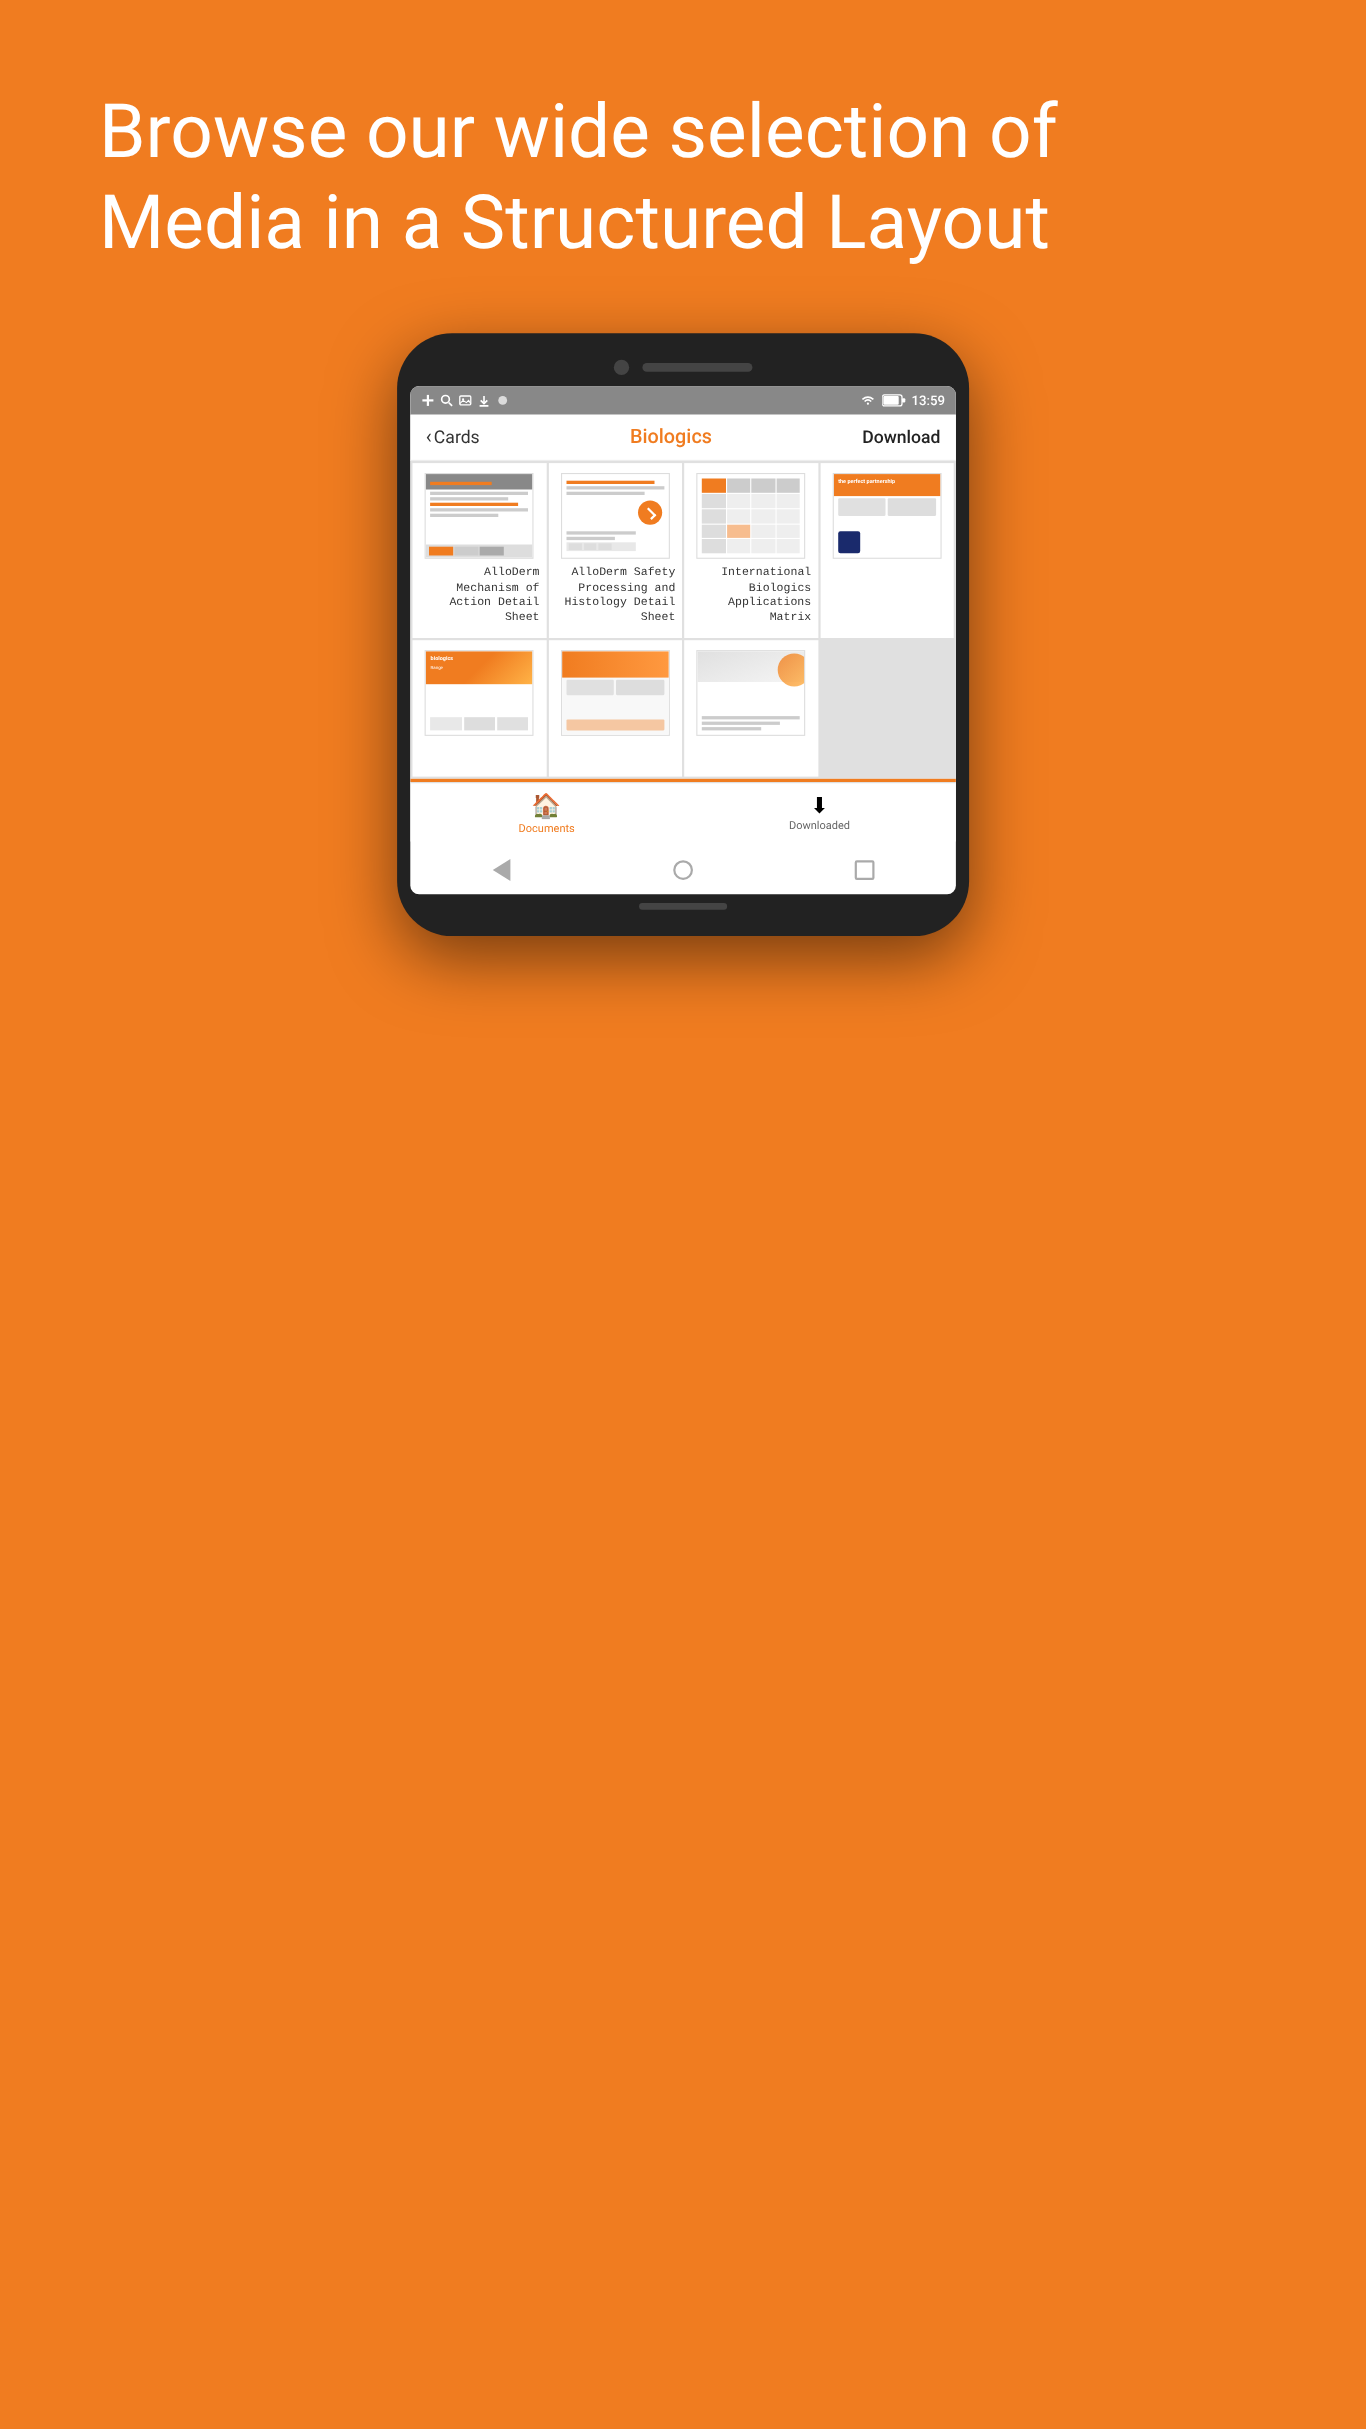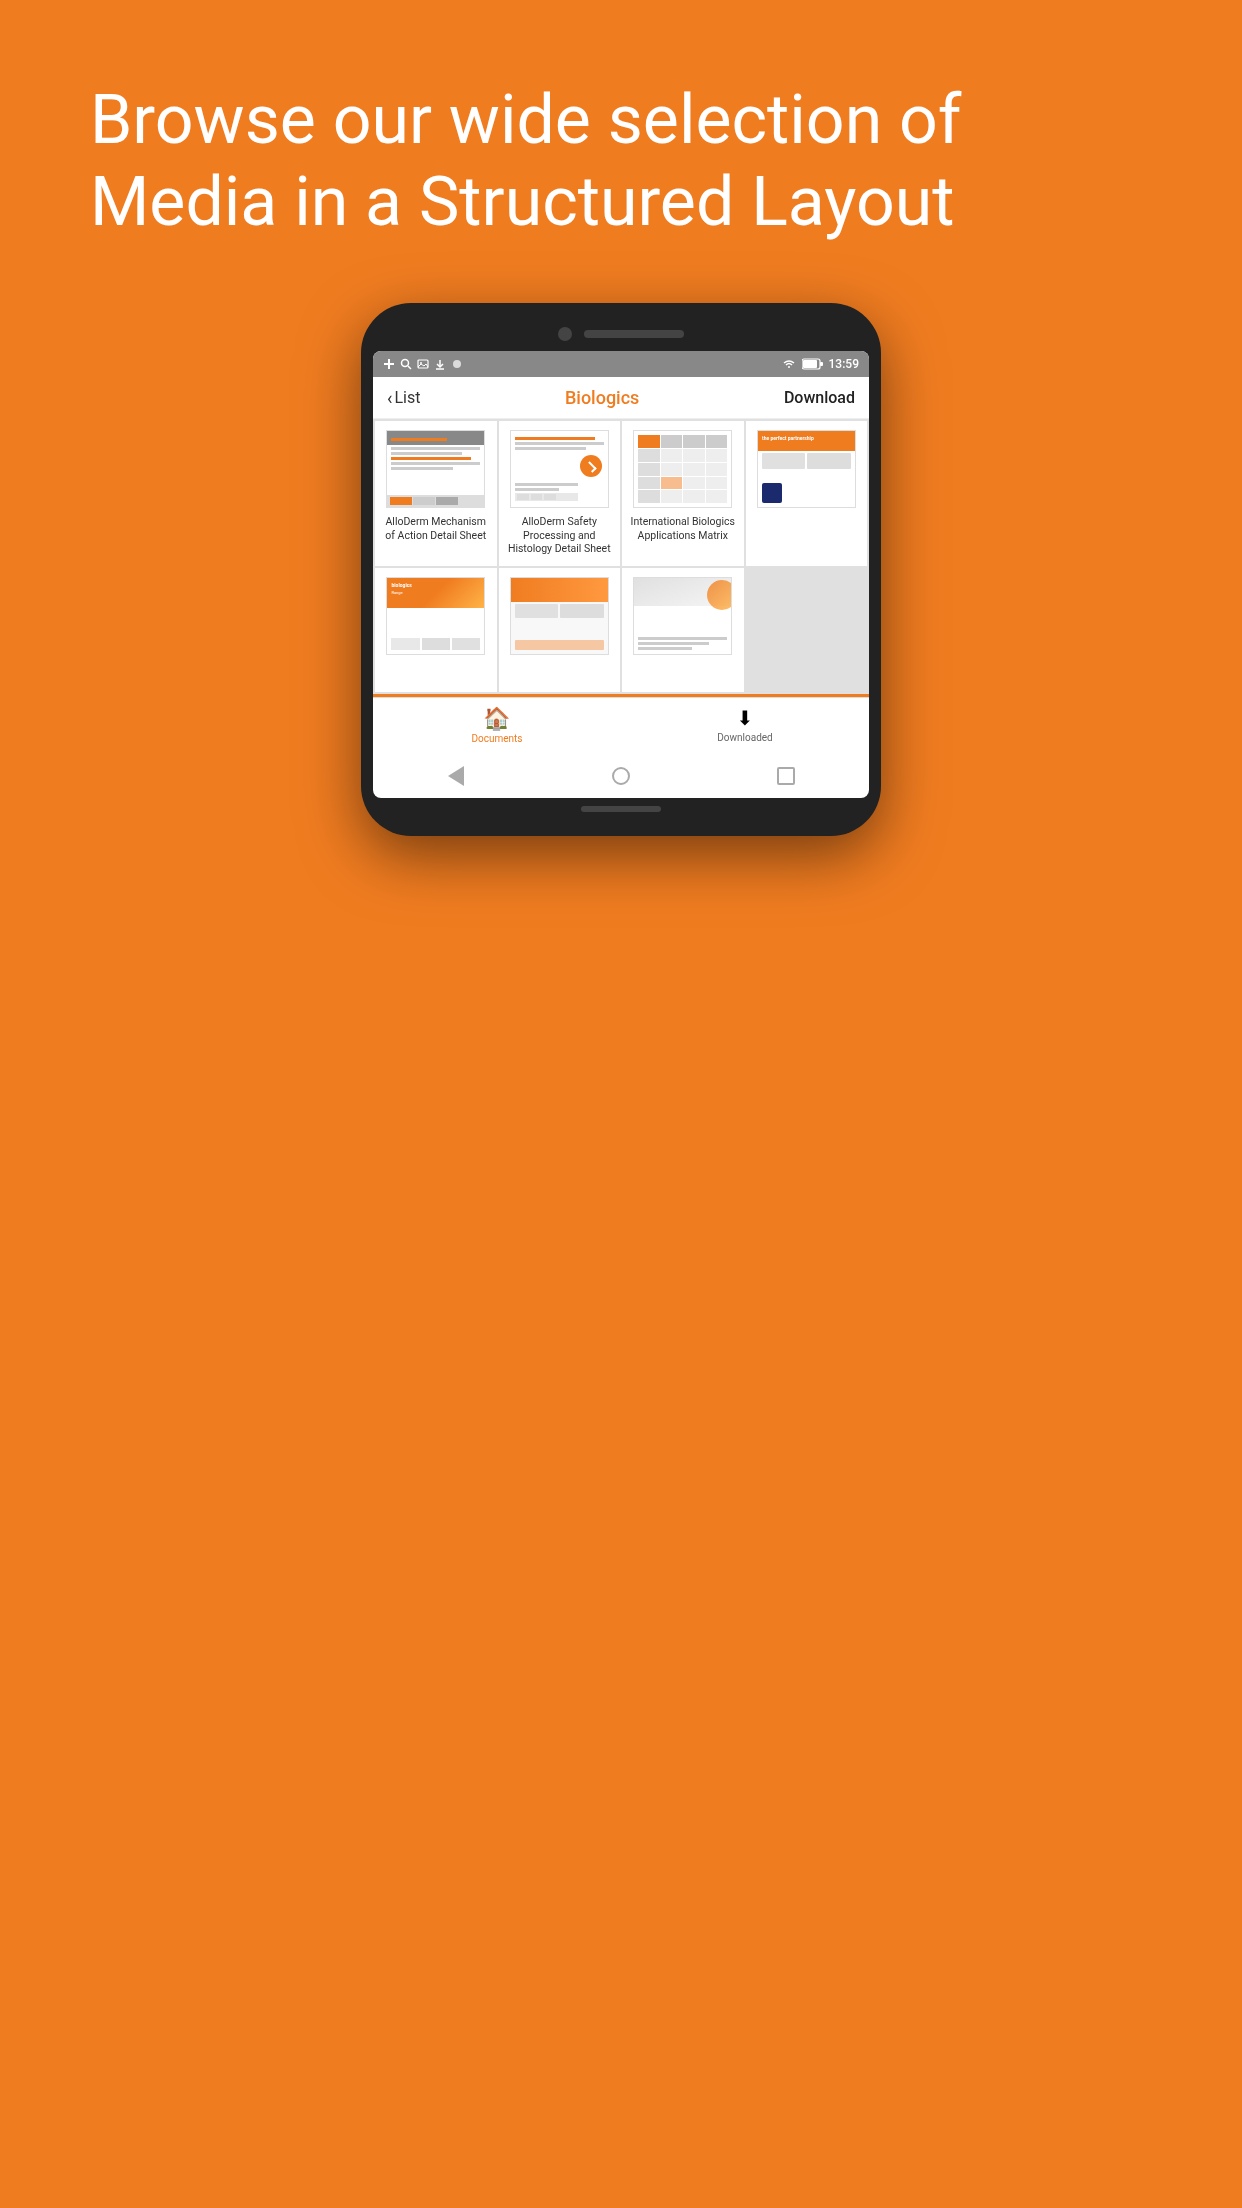--- a/index.html
+++ b/index.html
@@ -174,23 +174,24 @@
       height: 80px;
       display: flex;
       align-items: center;
       justify-content: center;
       overflow: hidden;
     }
 
     .card-label {
       font-size: 10.5px;
       color: #333;
-      text-align: center;
+      text-align: right;
       width: 100%;
       line-height: 1.3;
+      font-family: Liberation Mono, monospace;
     }
 
     
     .thumb {
       width: 90%;
       height: 78px;
       border: 1px solid #ddd;
       position: relative;
       overflow: hidden;
       background: white;
@@ -338,21 +339,21 @@
             <rect x="1" y="2" width="14" height="8" rx="1" fill="white"></rect>
             <rect x="18" y="4" width="3" height="4" rx="1" fill="white"></rect>
           </svg>
           <span style="color:white;font-size:12px;font-weight:500;text-align:right;">13:59</span>
         </div>
       </div>
 
       <div class="nav-bar">
         <div class="nav-back">
           <span class="nav-back-chevron">‹</span>
-          <span>List</span>
+          <span>Cards</span>
         </div>
         <div class="nav-title">Biologics</div>
         <div class="nav-download">Download</div>
       </div>
 
 
       <div class="cards-grid">
 
         <div class="card">
           <div class="card-thumbnail">

